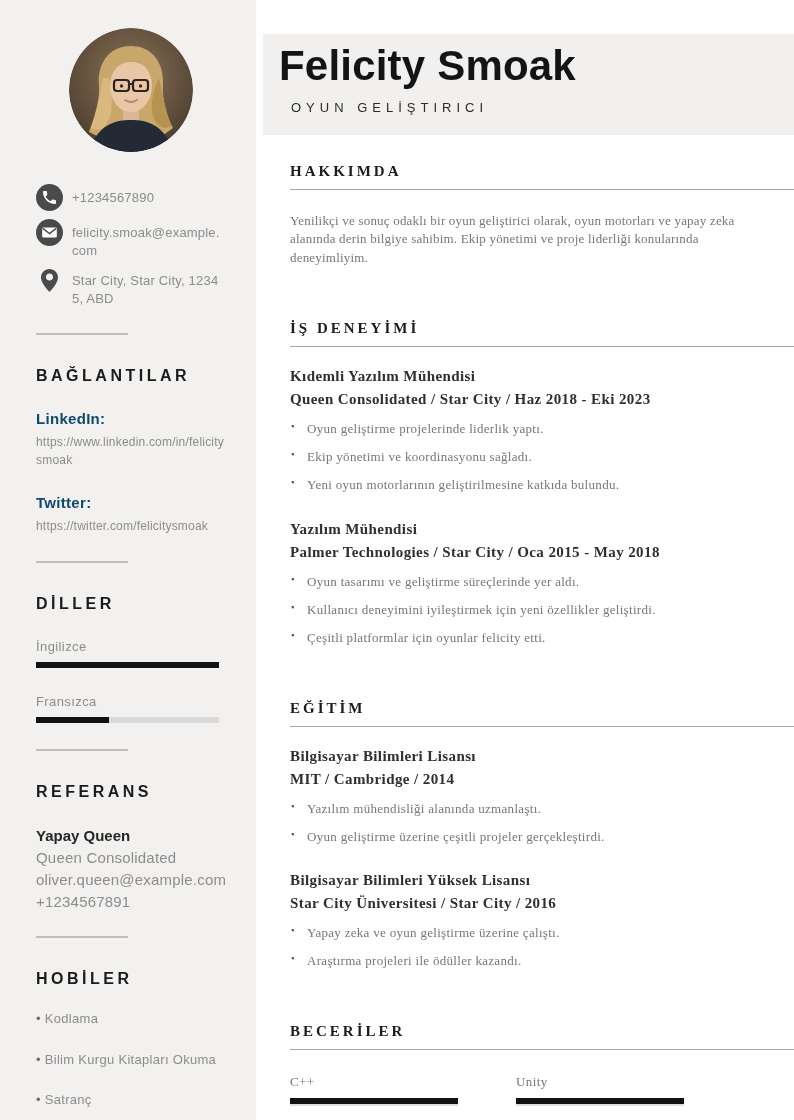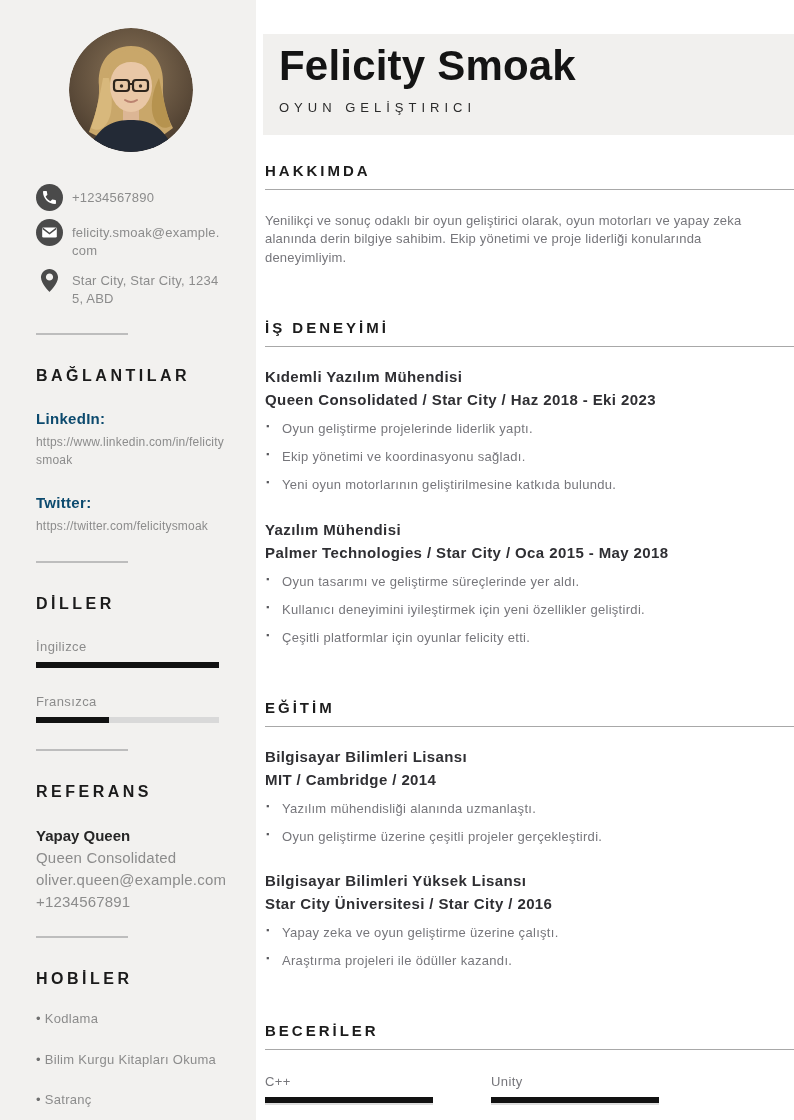--- a/index.html
+++ b/index.html
@@ -28,22 +28,22 @@
   .ref-name { margin-top:26px; font-size:15px; font-weight:600; color:#262626; }
   .ref-line { margin-top:5px; font-size:15px; color:#8c8c8c; letter-spacing:0.2px; }
   .hobby { margin-top:21px; font-size:13px; color:#8c8c8c; line-height:1.5;
            letter-spacing:0.3px; }
   .hobby::before { content:"• "; color:#6f6f6f; }
 
   
   .main { position:absolute; left:256px; top:0; width:538px; height:896px; }
   .band { margin:34px 0 0 7px; background:#f1f0ee; padding:8px 20px 20px 16px; }
   .name { font-size:42px; font-weight:700; color:#141414; letter-spacing:0.2px; line-height:48px; }
-  .role { margin-top:10px; font-size:13px; letter-spacing:5px; color:#2b2b2b; }
-  .content { padding-left:9px; }
+  .role { margin-top:10px; font-size:13px; letter-spacing:5px; color:#2b2b2b;margin-left:12px; }
+  .content { padding-left:34px;font-family:Liberation Serif, serif; }
   .block { margin-top:52px; }
   .block.first { margin-top:27px; }
   .sec { font-size:15px; font-weight:600; letter-spacing:3px; color:#1c1c1c; line-height:18px; }
   .rule { height:1px; background:#a8a8a8; margin-top:9px; }
   .about-text { margin-top:22px; padding-right:26px; font-size:13px; color:#76767b;
                 line-height:1.42; letter-spacing:0.2px; }
   .entry { margin-top:18px; }
   .entry + .entry { margin-top:24px; }
   .entry-title, .entry-meta { font-size:15px; font-weight:600; color:#2f2f33;
                               line-height:23px; letter-spacing:0.4px; }

